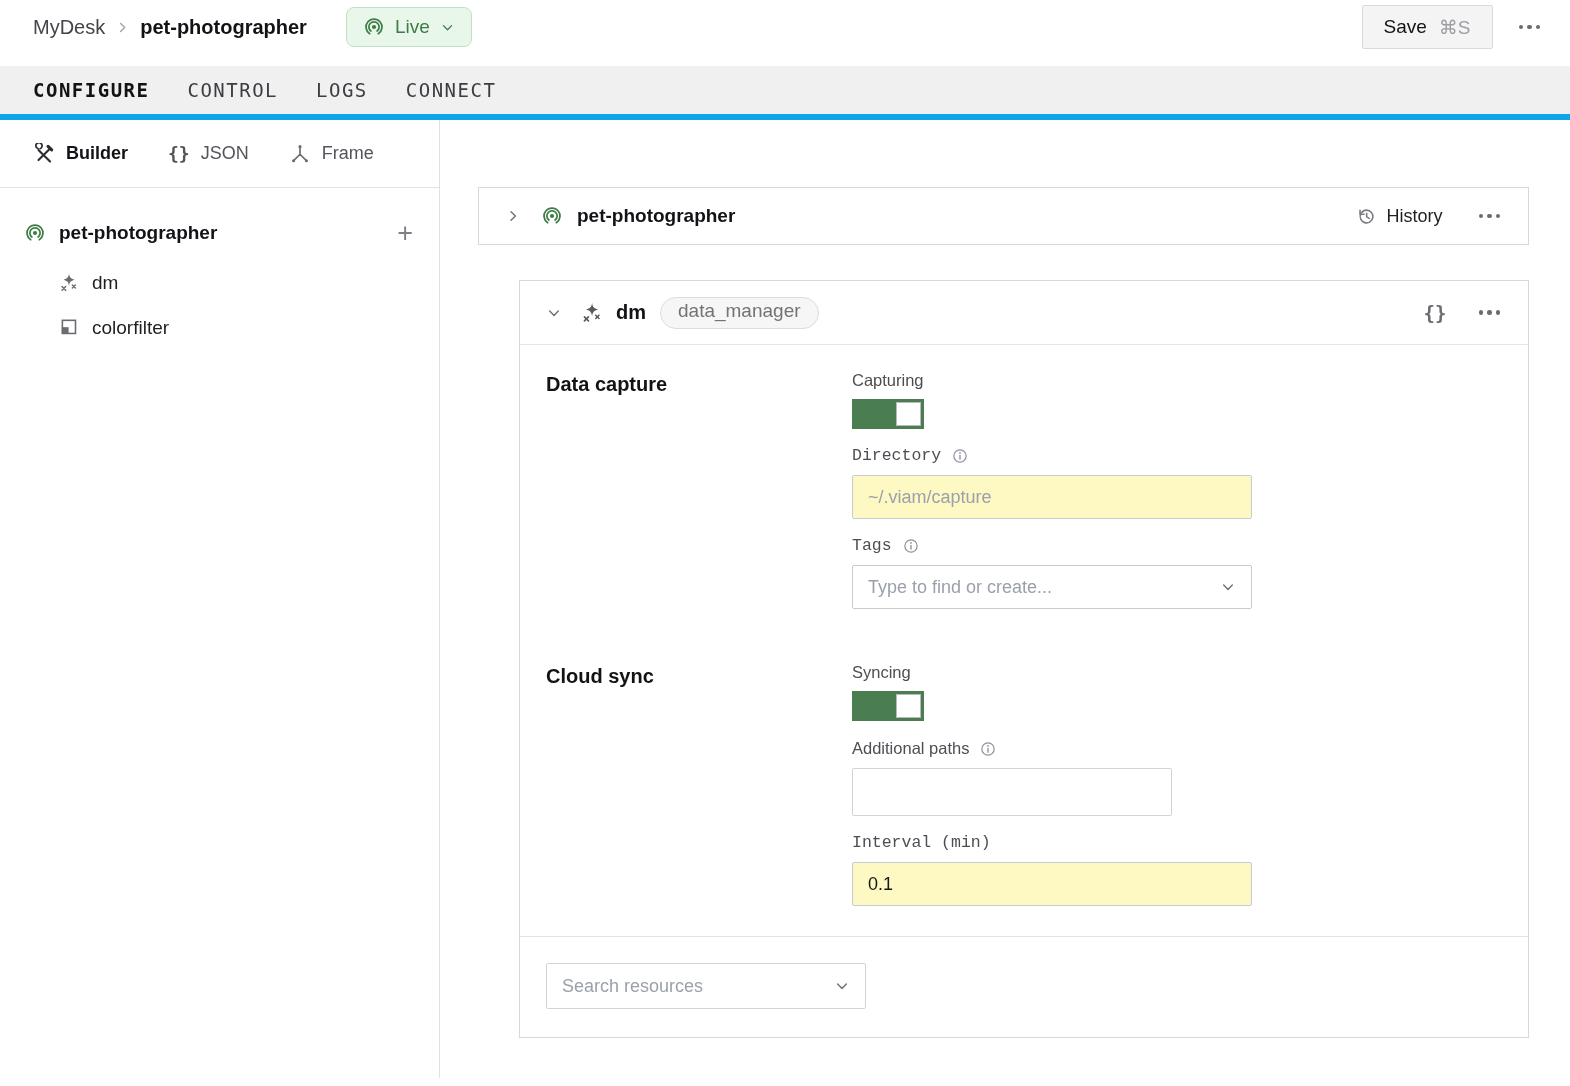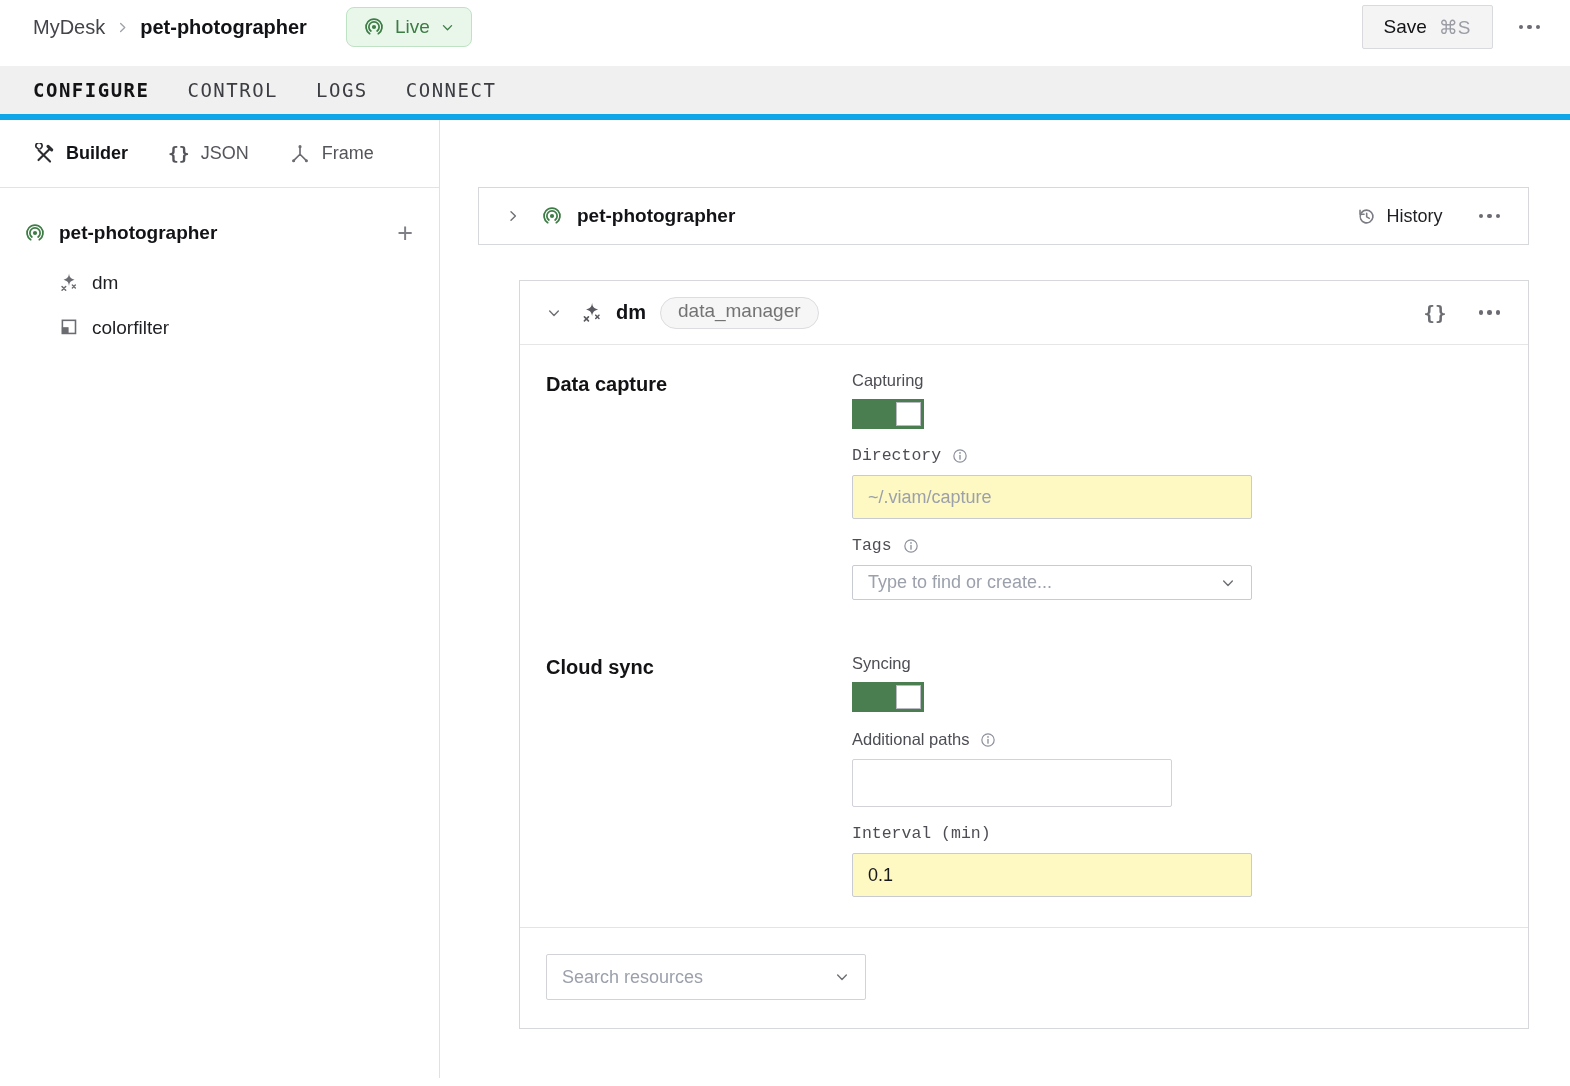--- a/index.html
+++ b/index.html
@@ -91,21 +91,21 @@
   .toggle .knob { position:absolute; top:3px; right:3px; width:25px; height:24px;
     background:#fff; border:1px solid #b9bac1; }
 
   .text-input { display:block; width:400px; height:44px; border:1px solid #c9cbd2; border-radius:2px;
     padding:0 15px; font-size:18px; color:#17181a; background:#fef9c3; outline:none;
     font-family:"Liberation Sans", sans-serif; }
   .text-input::placeholder { color:#9ba0ab; opacity:1; }
   .paths-input { display:block; width:320px; height:48px; border:1px solid #d2d3d8; border-radius:2px;
     padding:8px 14px; font-size:18px; resize:none; outline:none; background:#fff;
     font-family:"Liberation Sans", sans-serif; }
-  .select-box { display:flex; align-items:center; width:400px; height:35px; border:1px solid #c9cbd2;
+  .select-box { display:flex; align-items:center; width:400px; height:44px; border:1px solid #c9cbd2;
     border-radius:2px; padding:0 15px; background:#fff; cursor:pointer; }
   .select-box .ph { font-size:18px; color:#9ba0ab; }
   .select-box .icon { margin-left:auto; color:#6f7076; }
   .select-narrow { width:320px; height:46px; border-color:#d2d3d8; }
 
   .mt17 { margin-top:17px;font-family:Liberation Mono, monospace; } .mt18 { margin-top:18px; } .mt10 { margin-top:10px; }
   .divider { margin:0 -26px; border-top:1px solid #e4e4e7; }
 </style>
 </head>
 <body>

